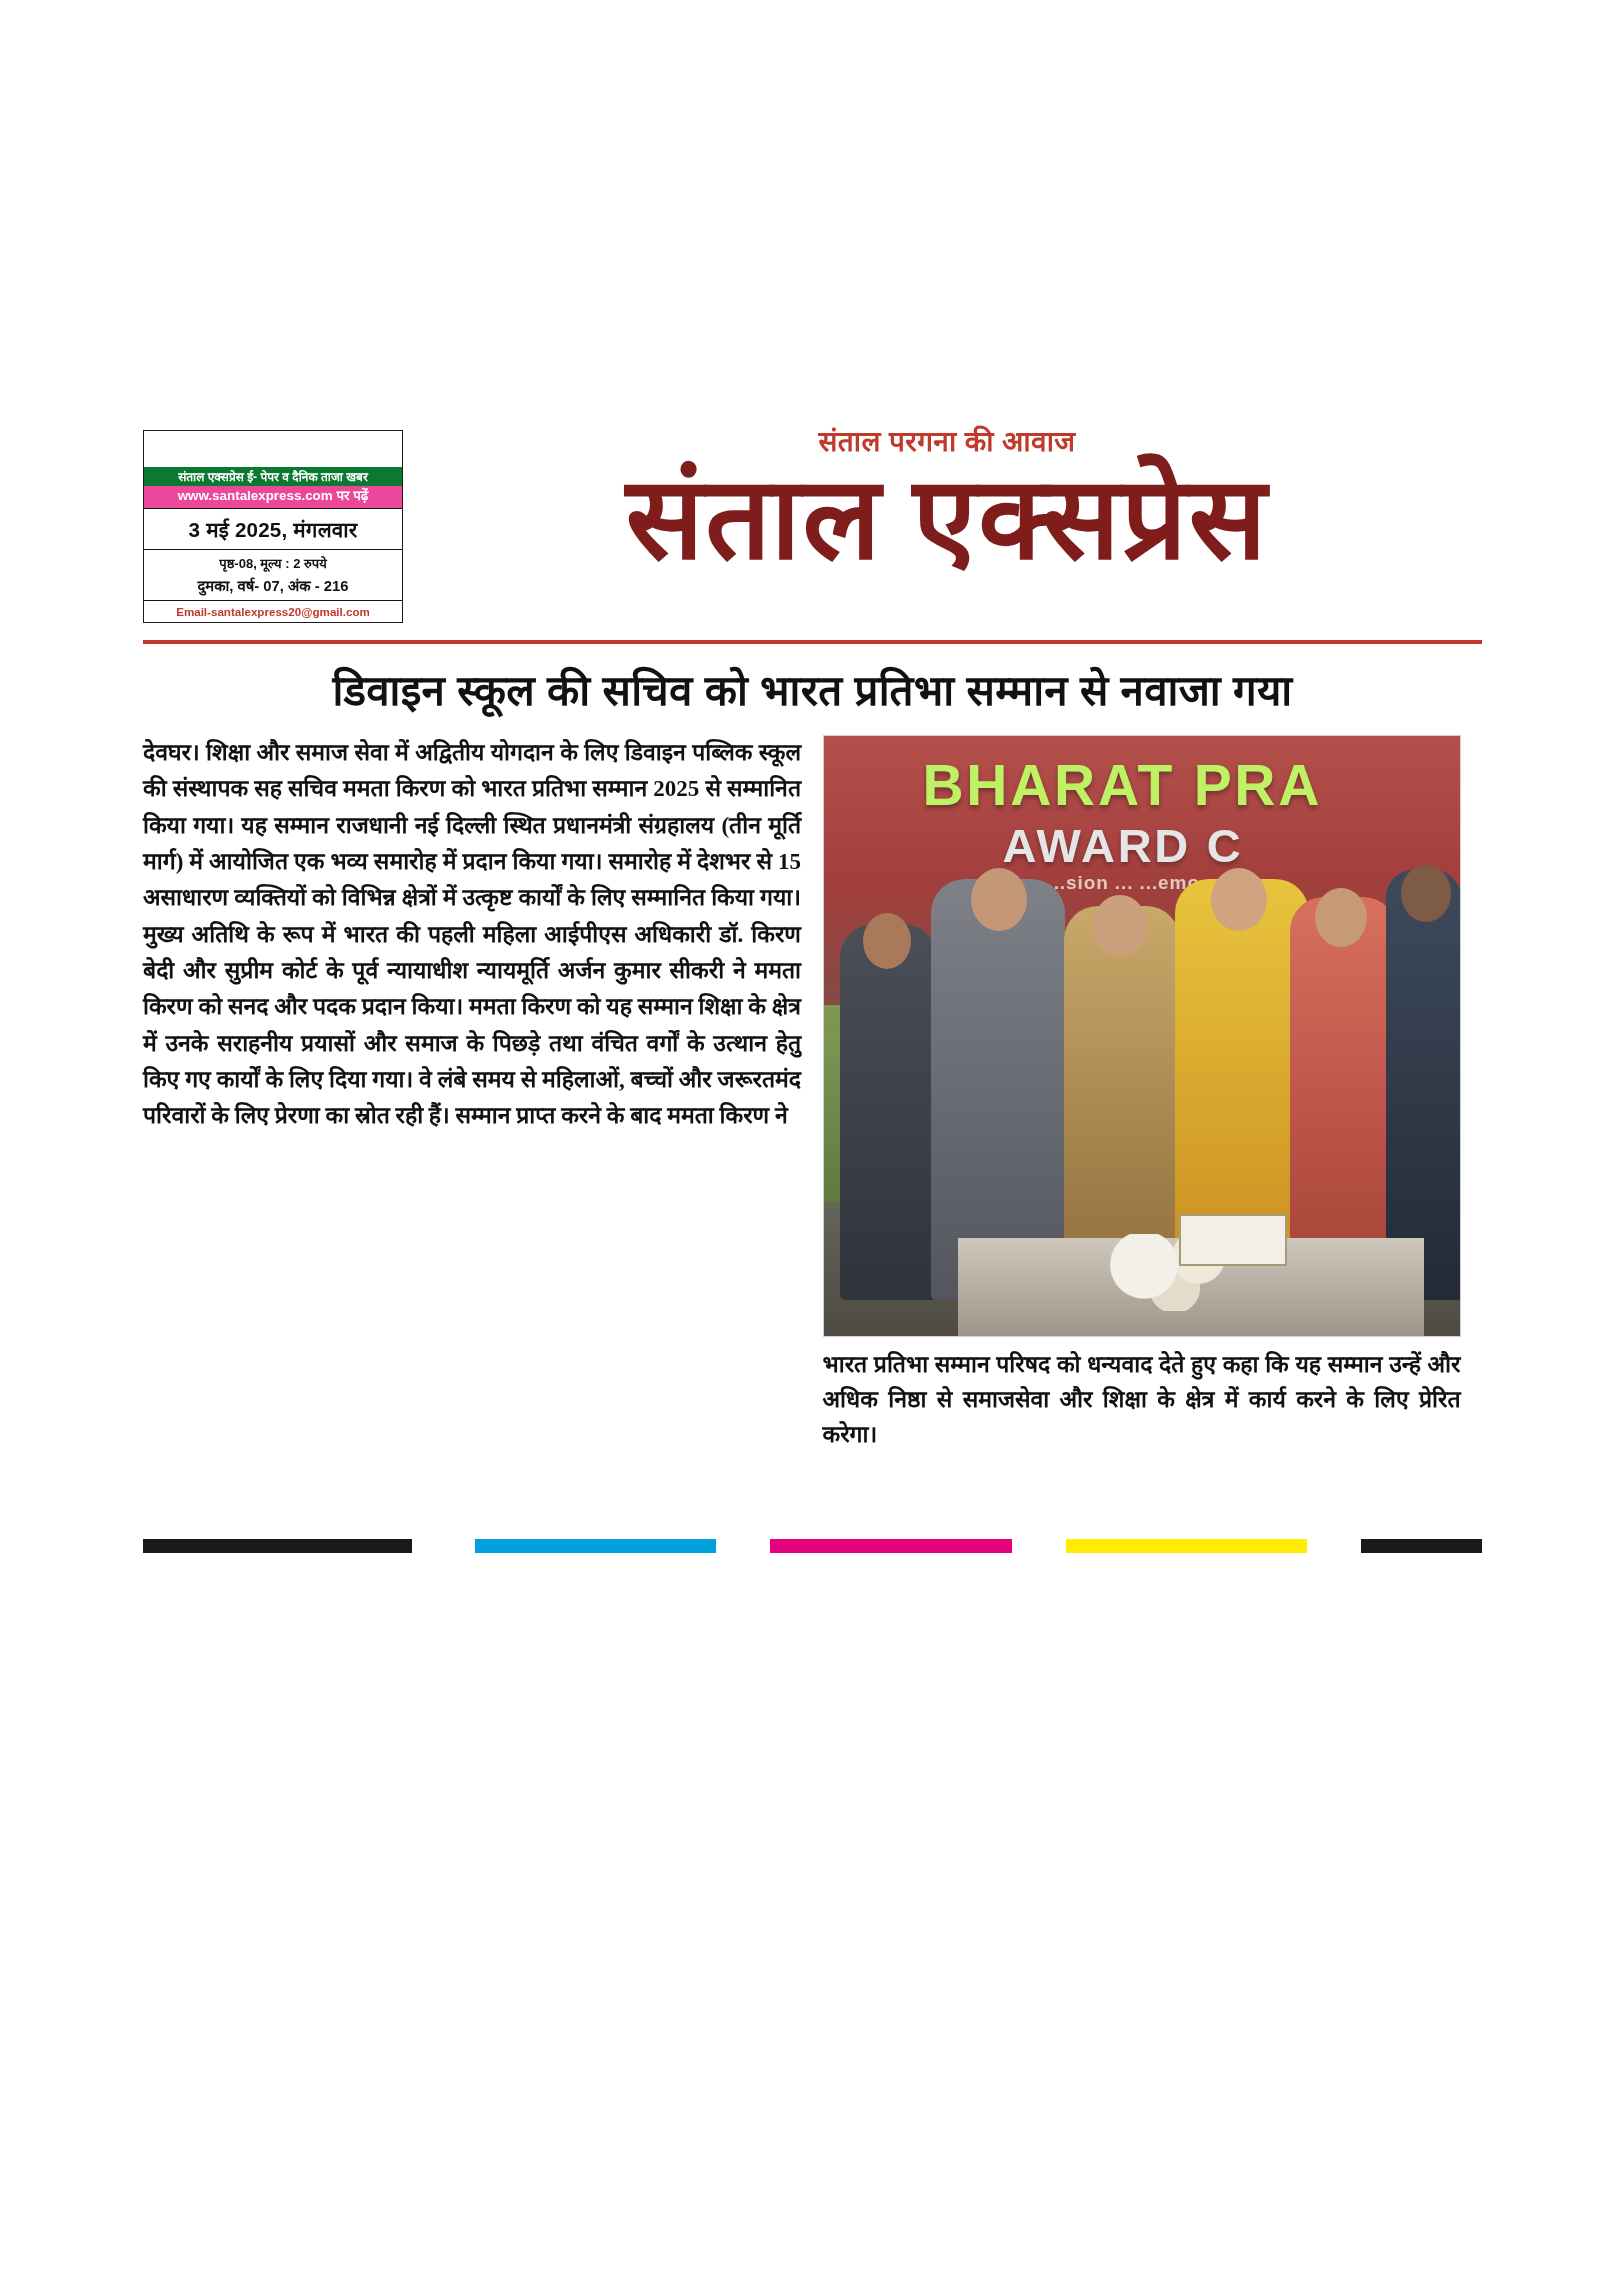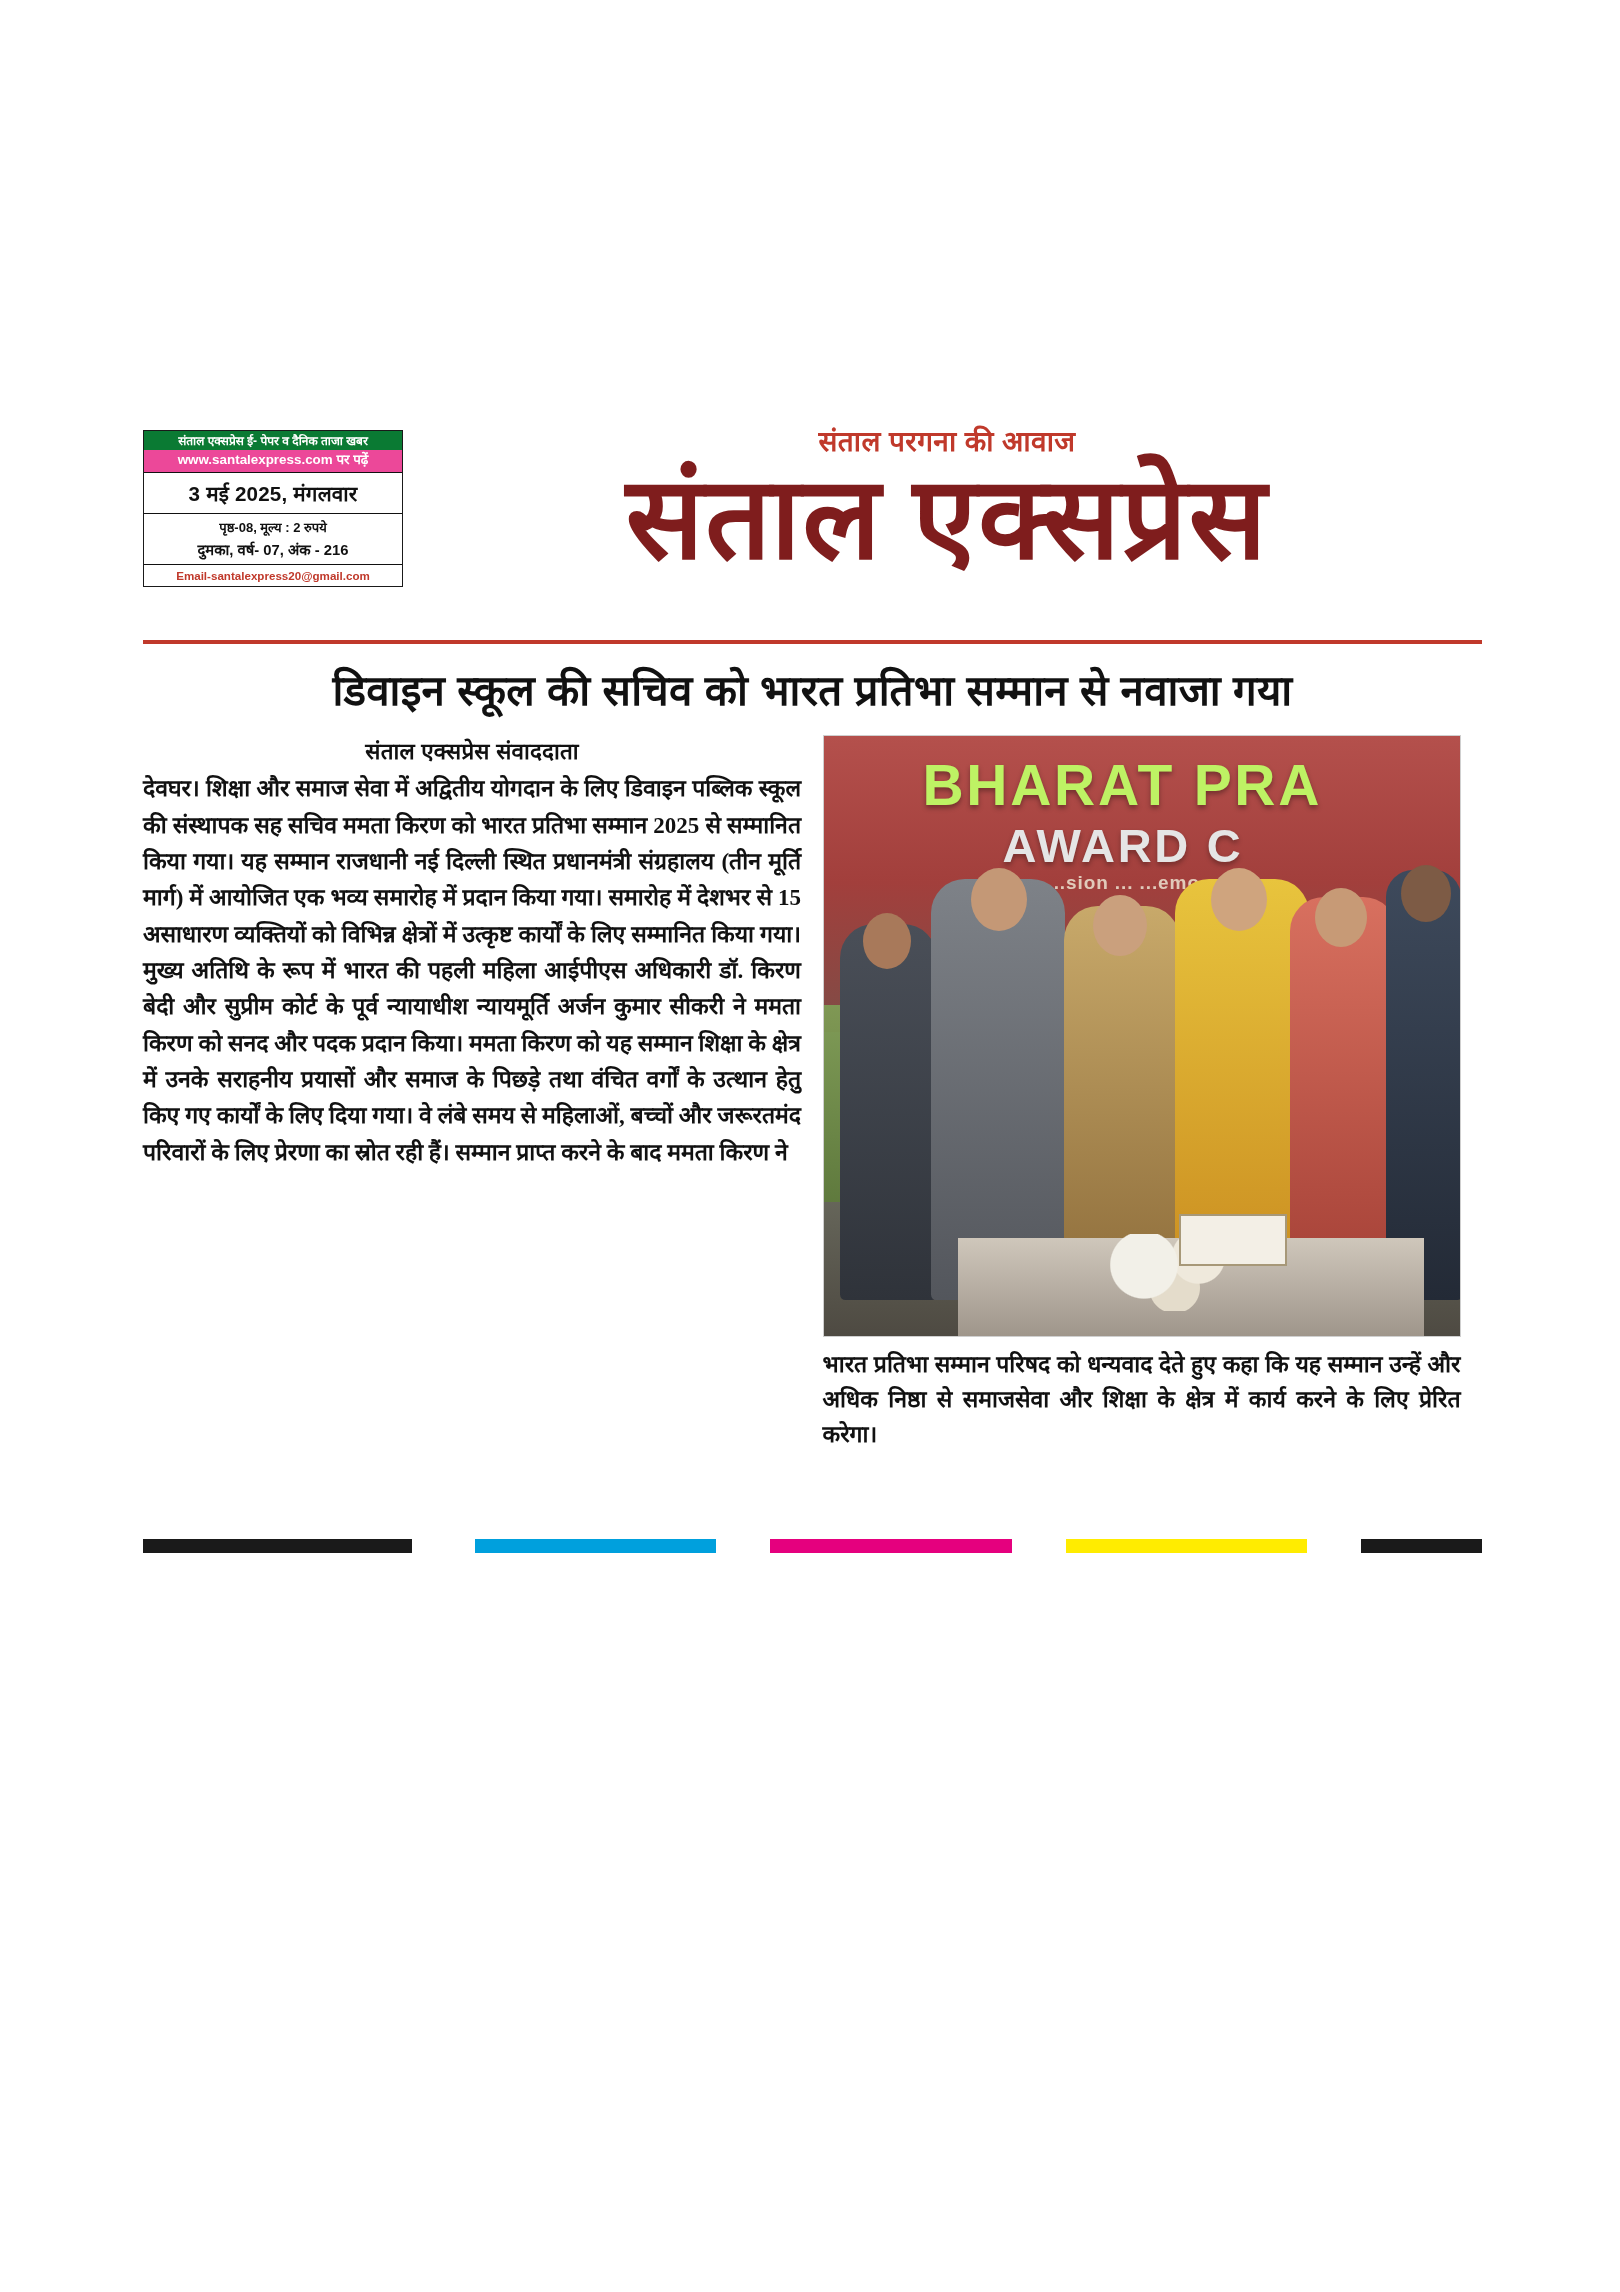--- a/index.html
+++ b/index.html
@@ -42,20 +42,21 @@
     background: #fff;
   }
   .mb-green {
     background: #0a7a33;
     color: #ffffff;
     font-size: 12px;
     font-weight: bold;
     padding: 2.7px 1.8px 0.9px 1.8px;
     line-height: 1.25;
     font-family: "Liberation Sans", sans-serif;
+    margin-top: 36px;
   }
   .mb-site {
     background: #ec4899;
     color: #ffffff;
     font-size: 13.4px;
     font-weight: bold;
     padding: 0.9px 1.8px 3.6px 1.8px;
     border-bottom: 1.8px solid #111;
   }
   .mb-date {
@@ -287,21 +288,20 @@
       <div class="tagline">संताल परगना की आवाज</div>
       <div class="paper-title">संताल एक्सप्रेस</div>
     </div>
   </div>
 
   <div class="headline">डिवाइन स्कूल की सचिव को भारत प्रतिभा सम्मान से नवाजा गया</div>
 
   <div class="content">
 
     <div class="col-left">
-      <div class="byline">संताल एक्सप्रेस संवाददाता</div>
       <div class="article-body">
         <span class="dateline">देवघर।</span><span> शिक्षा और समाज सेवा में अद्वितीय योगदान के लिए डिवाइन पब्लिक स्कूल की संस्थापक सह सचिव ममता किरण को भारत प्रतिभा सम्मान 2025 से सम्मानित किया गया। यह सम्मान राजधानी नई दिल्ली स्थित प्रधानमंत्री संग्रहालय (तीन मूर्ति मार्ग) में आयोजित एक भव्य समारोह में प्रदान किया गया। समारोह में देशभर से 15 असाधारण व्यक्तियों को विभिन्न क्षेत्रों में उत्कृष्ट कार्यों के लिए सम्मानित किया गया। मुख्य अतिथि के रूप में भारत की पहली महिला आईपीएस अधिकारी डॉ. किरण बेदी और सुप्रीम कोर्ट के पूर्व न्यायाधीश न्यायमूर्ति अर्जन कुमार सीकरी ने ममता किरण को सनद और पदक प्रदान किया। ममता किरण को यह सम्मान शिक्षा के क्षेत्र में उनके सराहनीय प्रयासों और समाज के पिछड़े तथा वंचित वर्गों के उत्थान हेतु किए गए कार्यों के लिए दिया गया। वे लंबे समय से महिलाओं, बच्चों और जरूरतमंद परिवारों के लिए प्रेरणा का स्रोत रही हैं। सम्मान प्राप्त करने के बाद ममता किरण ने</span>
       </div>
     </div>
 
     <div class="col-right">
 
       <div class="photo">
         <div class="ph-wall"></div>
         <div class="ph-banner-text1">BHARAT PRA</div>

